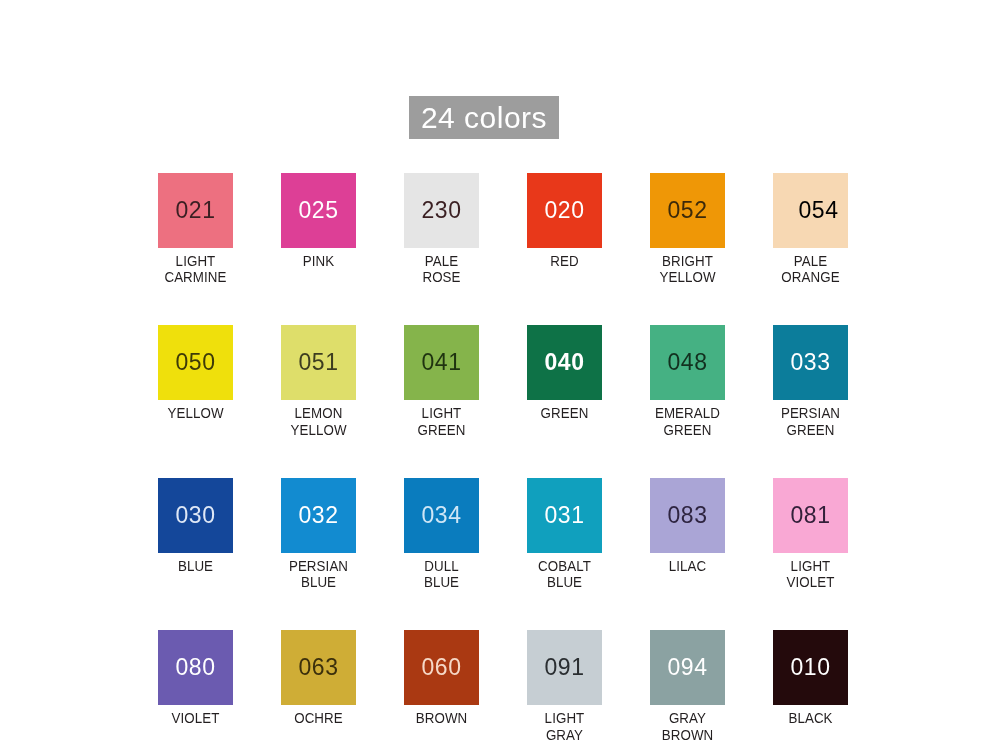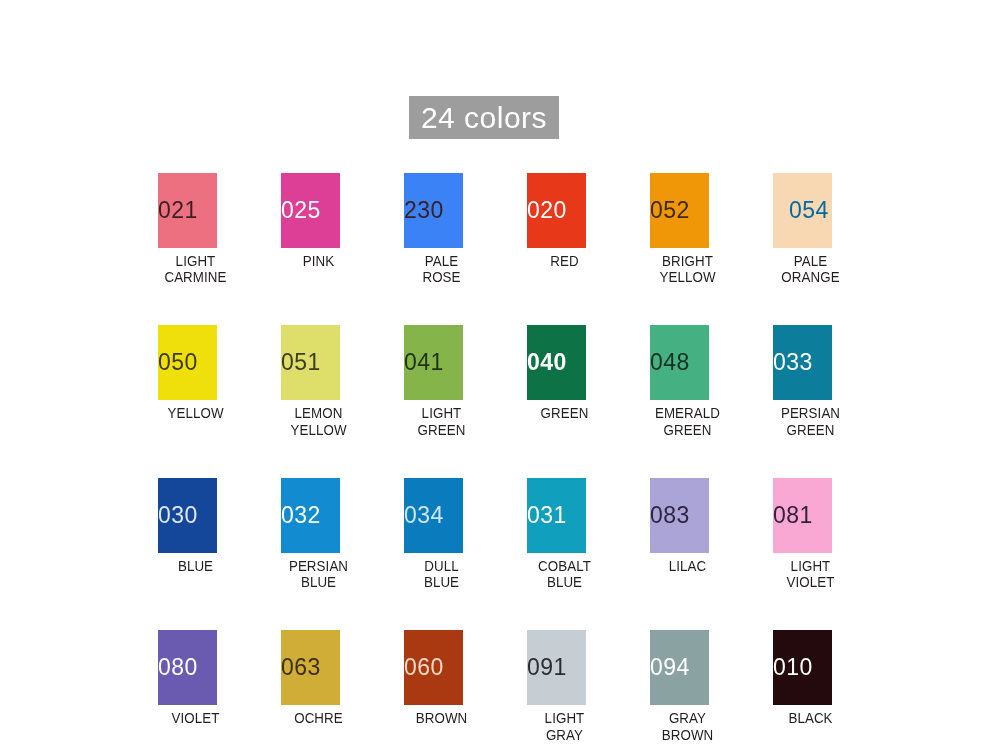--- a/index.html
+++ b/index.html
@@ -55,25 +55,25 @@
     grid-column-gap: 48px;
     grid-row-gap: 40px;
   }
 
   .swatch-cell {
     width: 75px;
     display: block;
   }
 
   .swatch-chip {
-    width: 59px;
+    width: 75px;
     height: 75px;
     display: flex;
     align-items: center;
-    justify-content: flex-start;
+    justify-content: center;
     box-sizing: border-box;
   }
 
   .swatch-code {
     font-size: 23px;
     font-weight: 400;
     line-height: 1;
     letter-spacing: 0.5px;
     font-family: "Liberation Sans", "DejaVu Sans", sans-serif;
   }
@@ -108,42 +108,42 @@
         <div class="swatch-name" style="color: rgb(35, 31, 32);">LIGHT
 CARMINE</div>
       </div>
       <div class="swatch-cell">
         <div class="swatch-chip" style="background: rgb(221, 63, 150);">
           <span class="swatch-code" style="color: rgb(255, 255, 255);">025</span>
         </div>
         <div class="swatch-name" style="color: rgb(35, 31, 32);">PINK</div>
       </div>
       <div class="swatch-cell">
-        <div class="swatch-chip" style="background: #3b82f6;">
+        <div class="swatch-chip" style="background: #e5e5e5;">
           <span class="swatch-code" style="color: rgb(58, 31, 34);">230</span>
         </div>
         <div class="swatch-name" style="color: rgb(35, 31, 32);">PALE
 ROSE</div>
       </div>
       <div class="swatch-cell">
         <div class="swatch-chip" style="background: rgb(232, 56, 26);">
           <span class="swatch-code" style="color: rgb(255, 255, 255);">020</span>
         </div>
         <div class="swatch-name" style="color: rgb(35, 31, 32);">RED</div>
       </div>
       <div class="swatch-cell">
         <div class="swatch-chip" style="background: rgb(239, 151, 6);">
           <span class="swatch-code" style="color: rgb(61, 42, 10);">052</span>
         </div>
         <div class="swatch-name" style="color: rgb(35, 31, 32);">BRIGHT
 YELLOW</div>
       </div>
       <div class="swatch-cell">
         <div class="swatch-chip" style="background: rgb(247, 216, 179);">
-          <span class="swatch-code" style="color: #0369a1; margin-left: 16px;">054</span>
+          <span class="swatch-code" style="color: #000000; margin-left: 16px;">054</span>
         </div>
         <div class="swatch-name" style="color: rgb(35, 31, 32);">PALE
 ORANGE</div>
       </div>
       <div class="swatch-cell">
         <div class="swatch-chip" style="background: rgb(239, 224, 12);">
           <span class="swatch-code" style="color: rgb(61, 58, 8);">050</span>
         </div>
         <div class="swatch-name" style="color: rgb(35, 31, 32);">YELLOW</div>
       </div>

